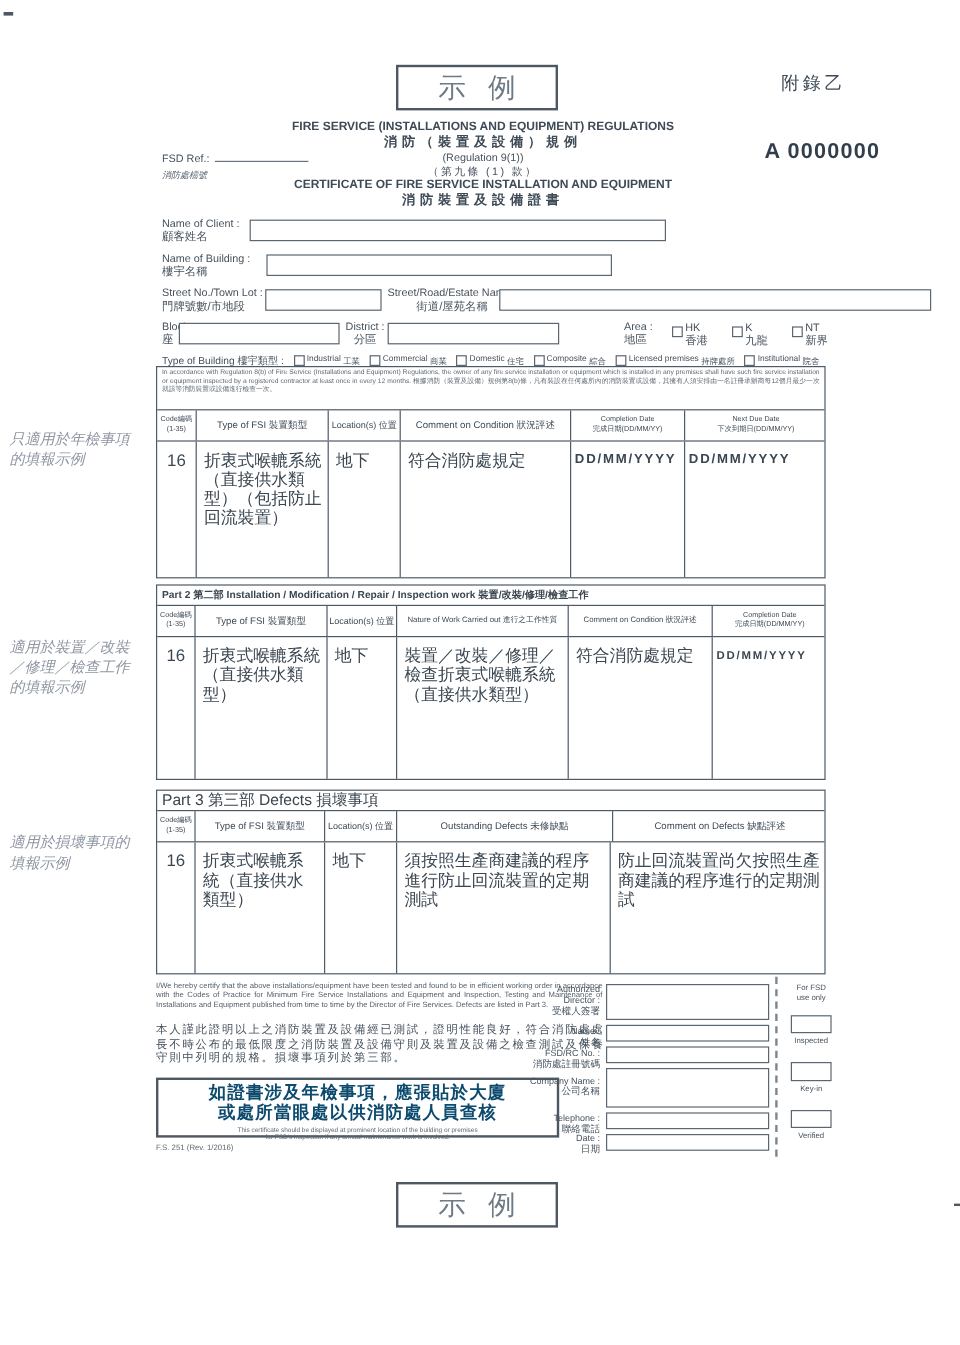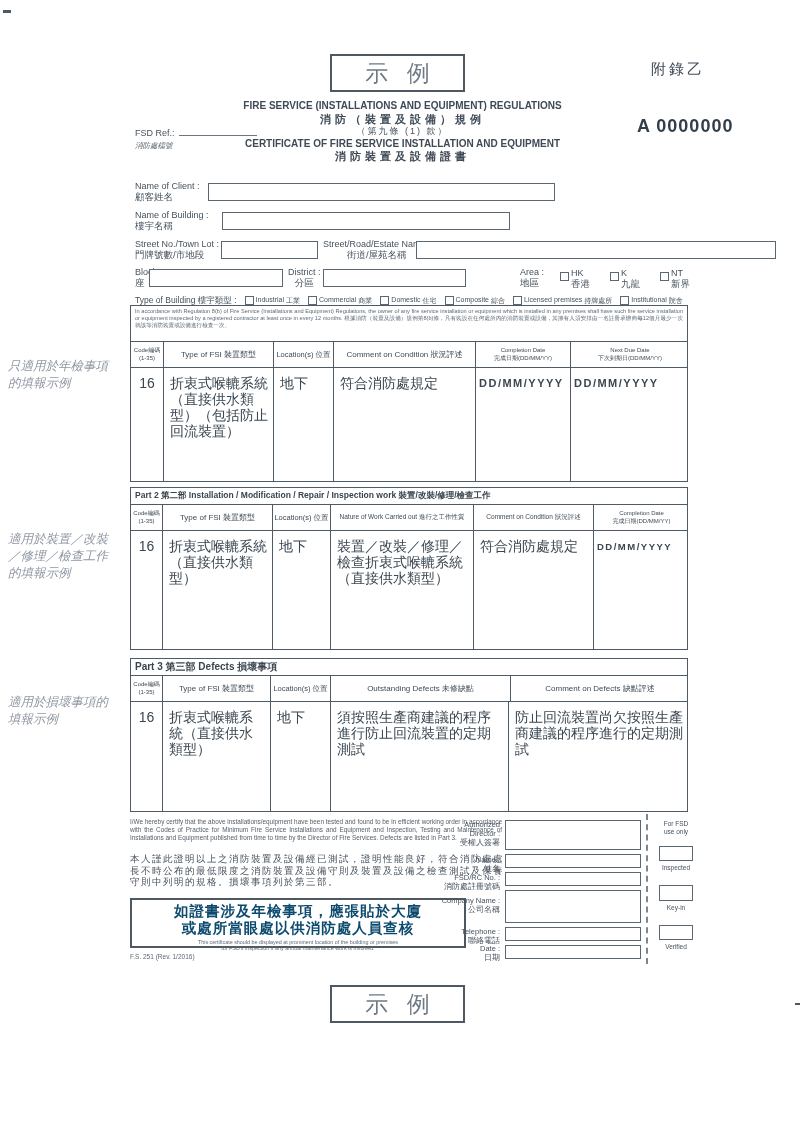--- a/index.html
+++ b/index.html
@@ -58,20 +58,21 @@
 
   <div class="abs stamp" style="left:330px; top:54px; width:135px; height:38px;">
     <span>示例</span>
   </div>
 
   <div class="abs appendix" style="left:651px; top:60px;">附錄乙</div>
 
   <div class="abs hdr-block" style="left:165px; top:100px; width:475px;">
     <div class="hdr-en">FIRE SERVICE (INSTALLATIONS AND EQUIPMENT) REGULATIONS</div>
     <div class="hdr-zh">消防（裝置及設備）規例</div>
+    <div class="hdr-sm">(Regulation 9(1))</div>
     <div class="hdr-sm" style="letter-spacing:2px;">（第九條 (1) 款）</div>
     <div class="hdr-en">CERTIFICATE OF FIRE SERVICE INSTALLATION AND EQUIPMENT</div>
     <div class="hdr-zh">消防裝置及設備證書</div>
   </div>
 
   <div class="abs" style="left:135px; top:122px;">
     <span class="lbl-en">FSD Ref.:</span>
     <span class="fill-line"></span>
     <div style="font-size:7.5px; font-style:italic; color:#56626d; margin-top:1px;">消防處檔號</div>
   </div>
@@ -232,21 +233,21 @@
       <div class="td cell" style="flex:0 0 110px;">折衷式喉轆系統（直接供水類型）</div>
       <div class="td cell" style="flex:0 0 58px;">地下</div>
       <div class="td cell" style="flex:0 0 143px;">裝置／改裝／修理／檢查折衷式喉轆系統（直接供水類型）</div>
       <div class="td cell" style="flex:0 0 120px;">符合消防處規定</div>
       <div class="td cell date-val" style="flex:0 0 95px; font-size:9.5px; padding:8px 0 0 3px;">DD/MM/YYYY</div>
     </div>
   </div>
 
   <div class="abs tbl" style="left:130px; top:658px; width:558px;">
     <div class="tr" style="height:17px; align-items:center;">
-      <div style="font-size:10px; font-weight:bold; padding-left:4px; color:#39454f;">Part 3 第三部 Defects 損壞事項</div>
+      <div style="font-size:13px; font-weight:normal; padding-left:4px; color:#39454f;">Part 3 第三部 Defects 損壞事項</div>
     </div>
     <div class="tr" style="height:26px;">
       <div class="td th" style="flex:0 0 32px; font-size:6px;">
         <span>Code編碼</span>
         <span>(1-35)</span>
       </div>
       <div class="td th" style="flex:0 0 108px; font-size:8px;">Type of FSI 裝置類型</div>
       <div class="td th" style="flex:0 0 60px; font-size:7.5px;">Location(s) 位置</div>
       <div class="td th" style="flex:0 0 180px; font-size:8px;">Outstanding Defects 未修缺點</div>
       <div class="td th" style="flex:0 0 178px; font-size:8px;">Comment on Defects 缺點評述</div>

